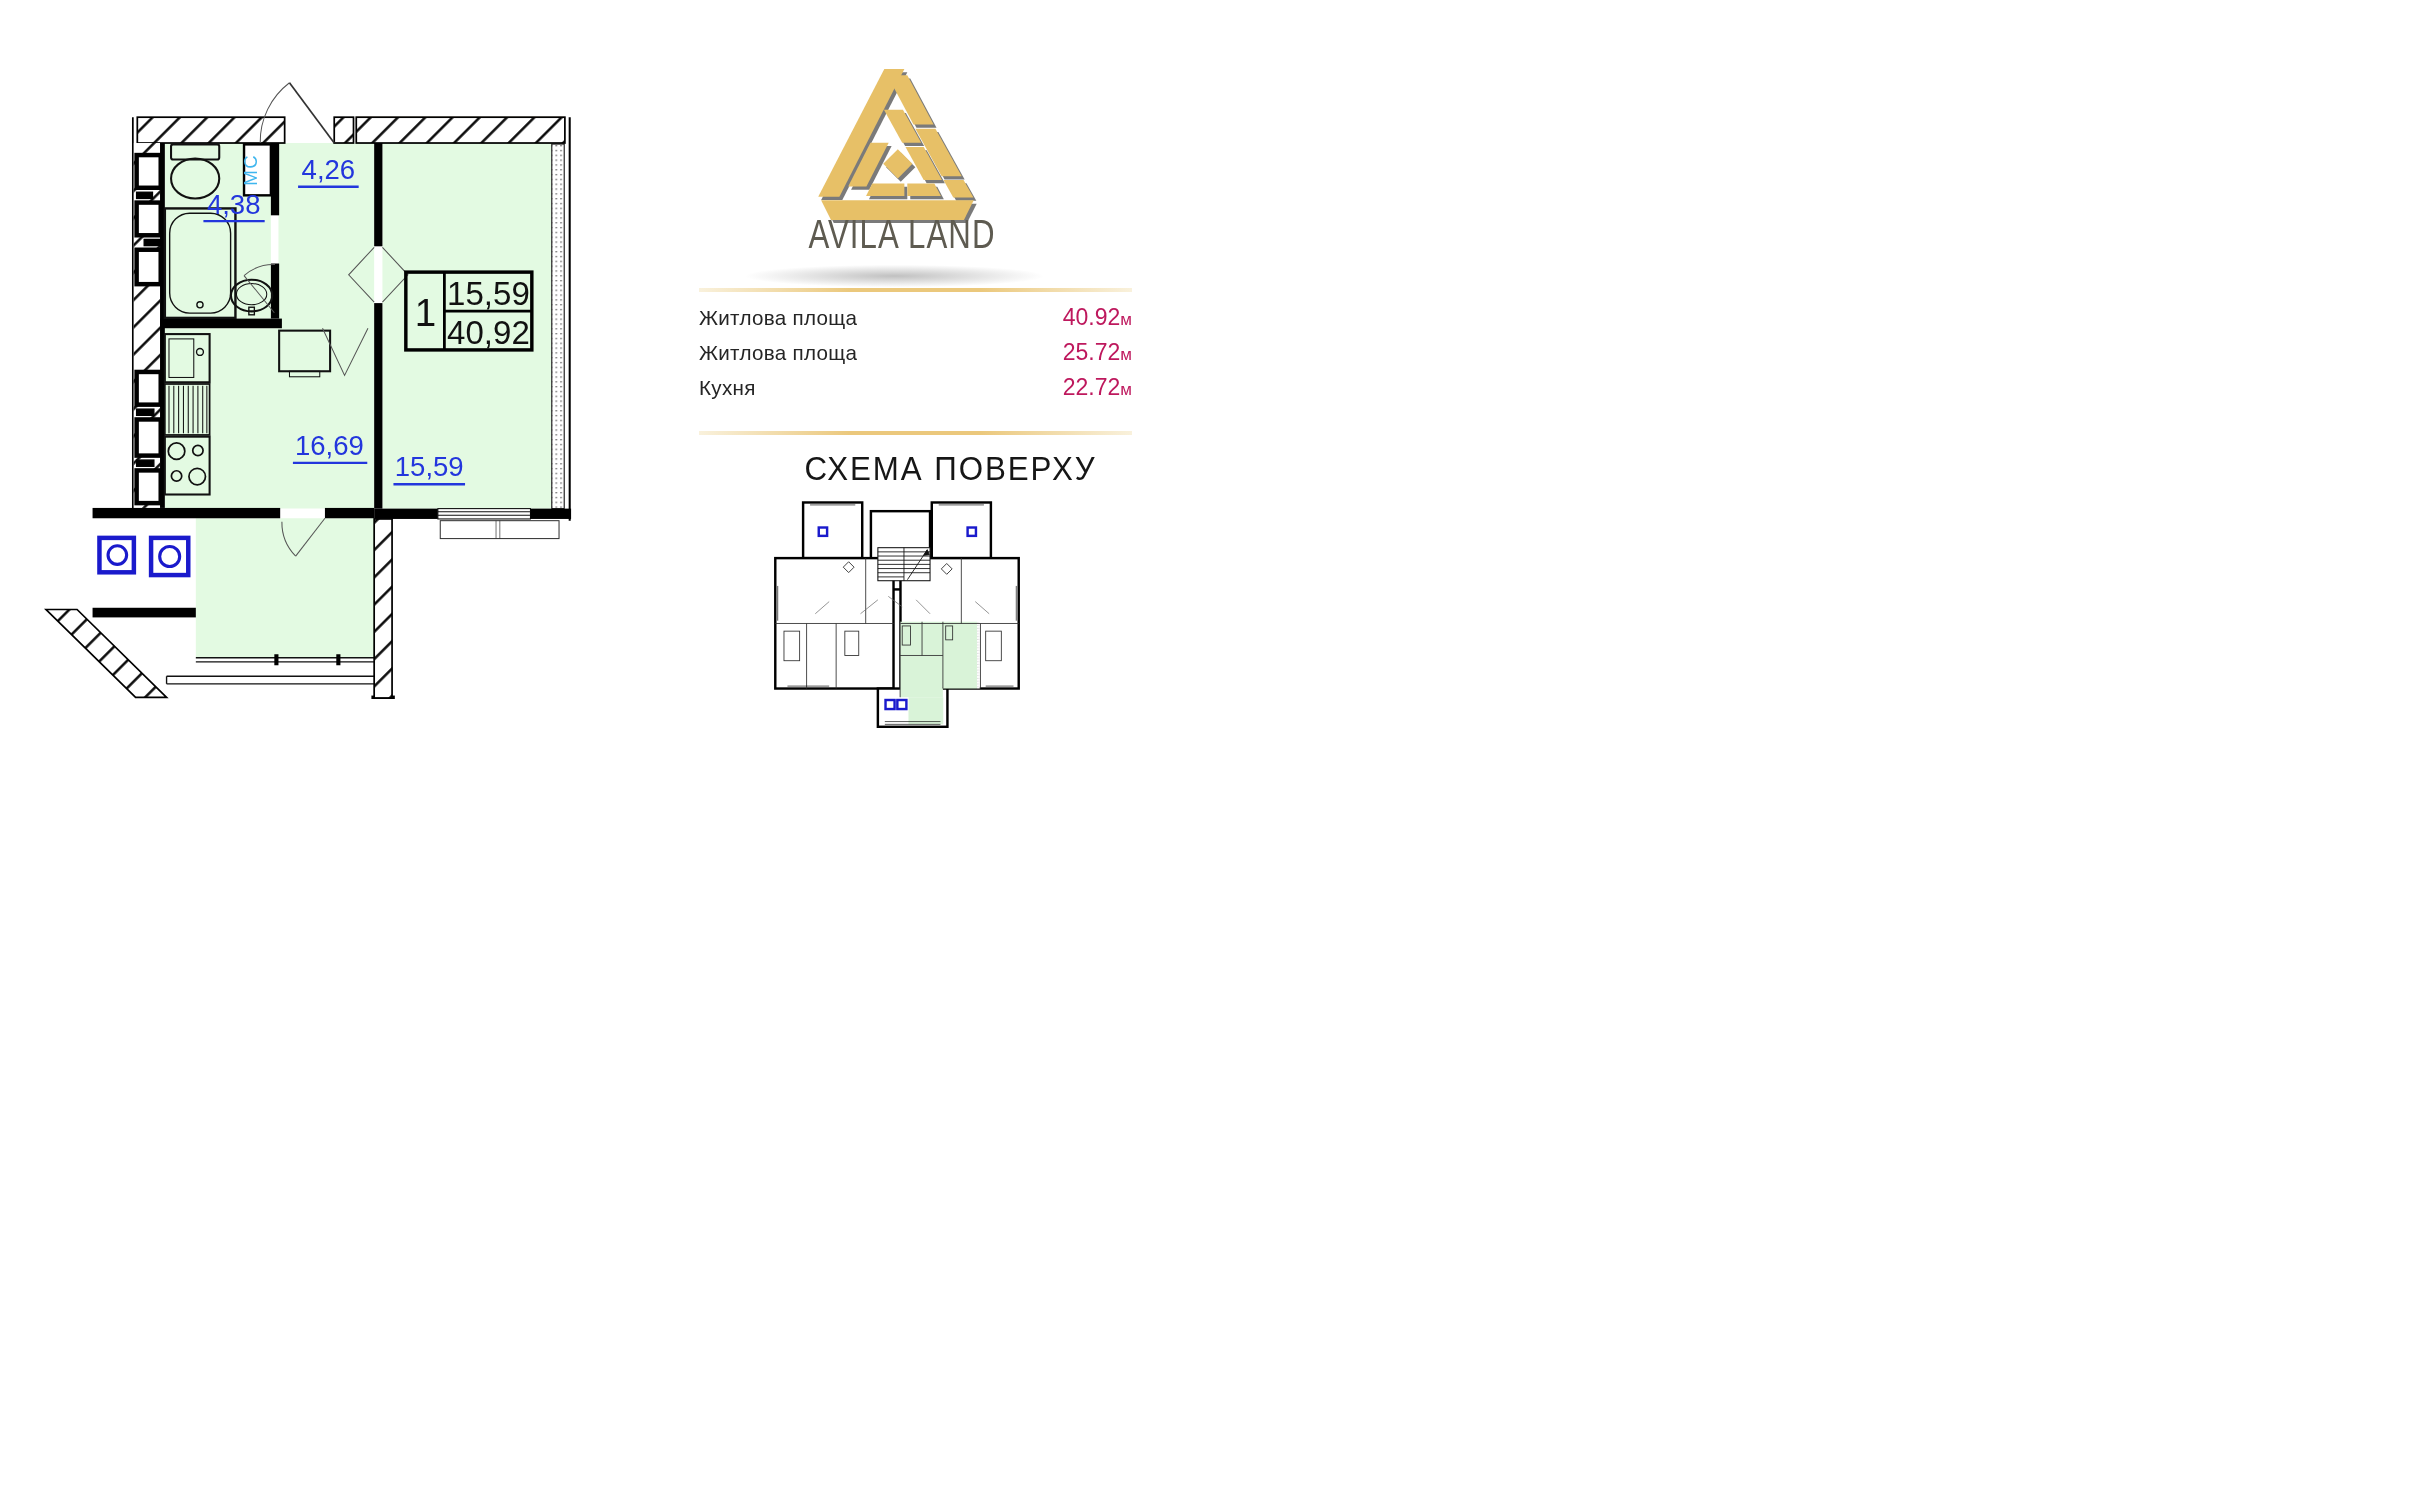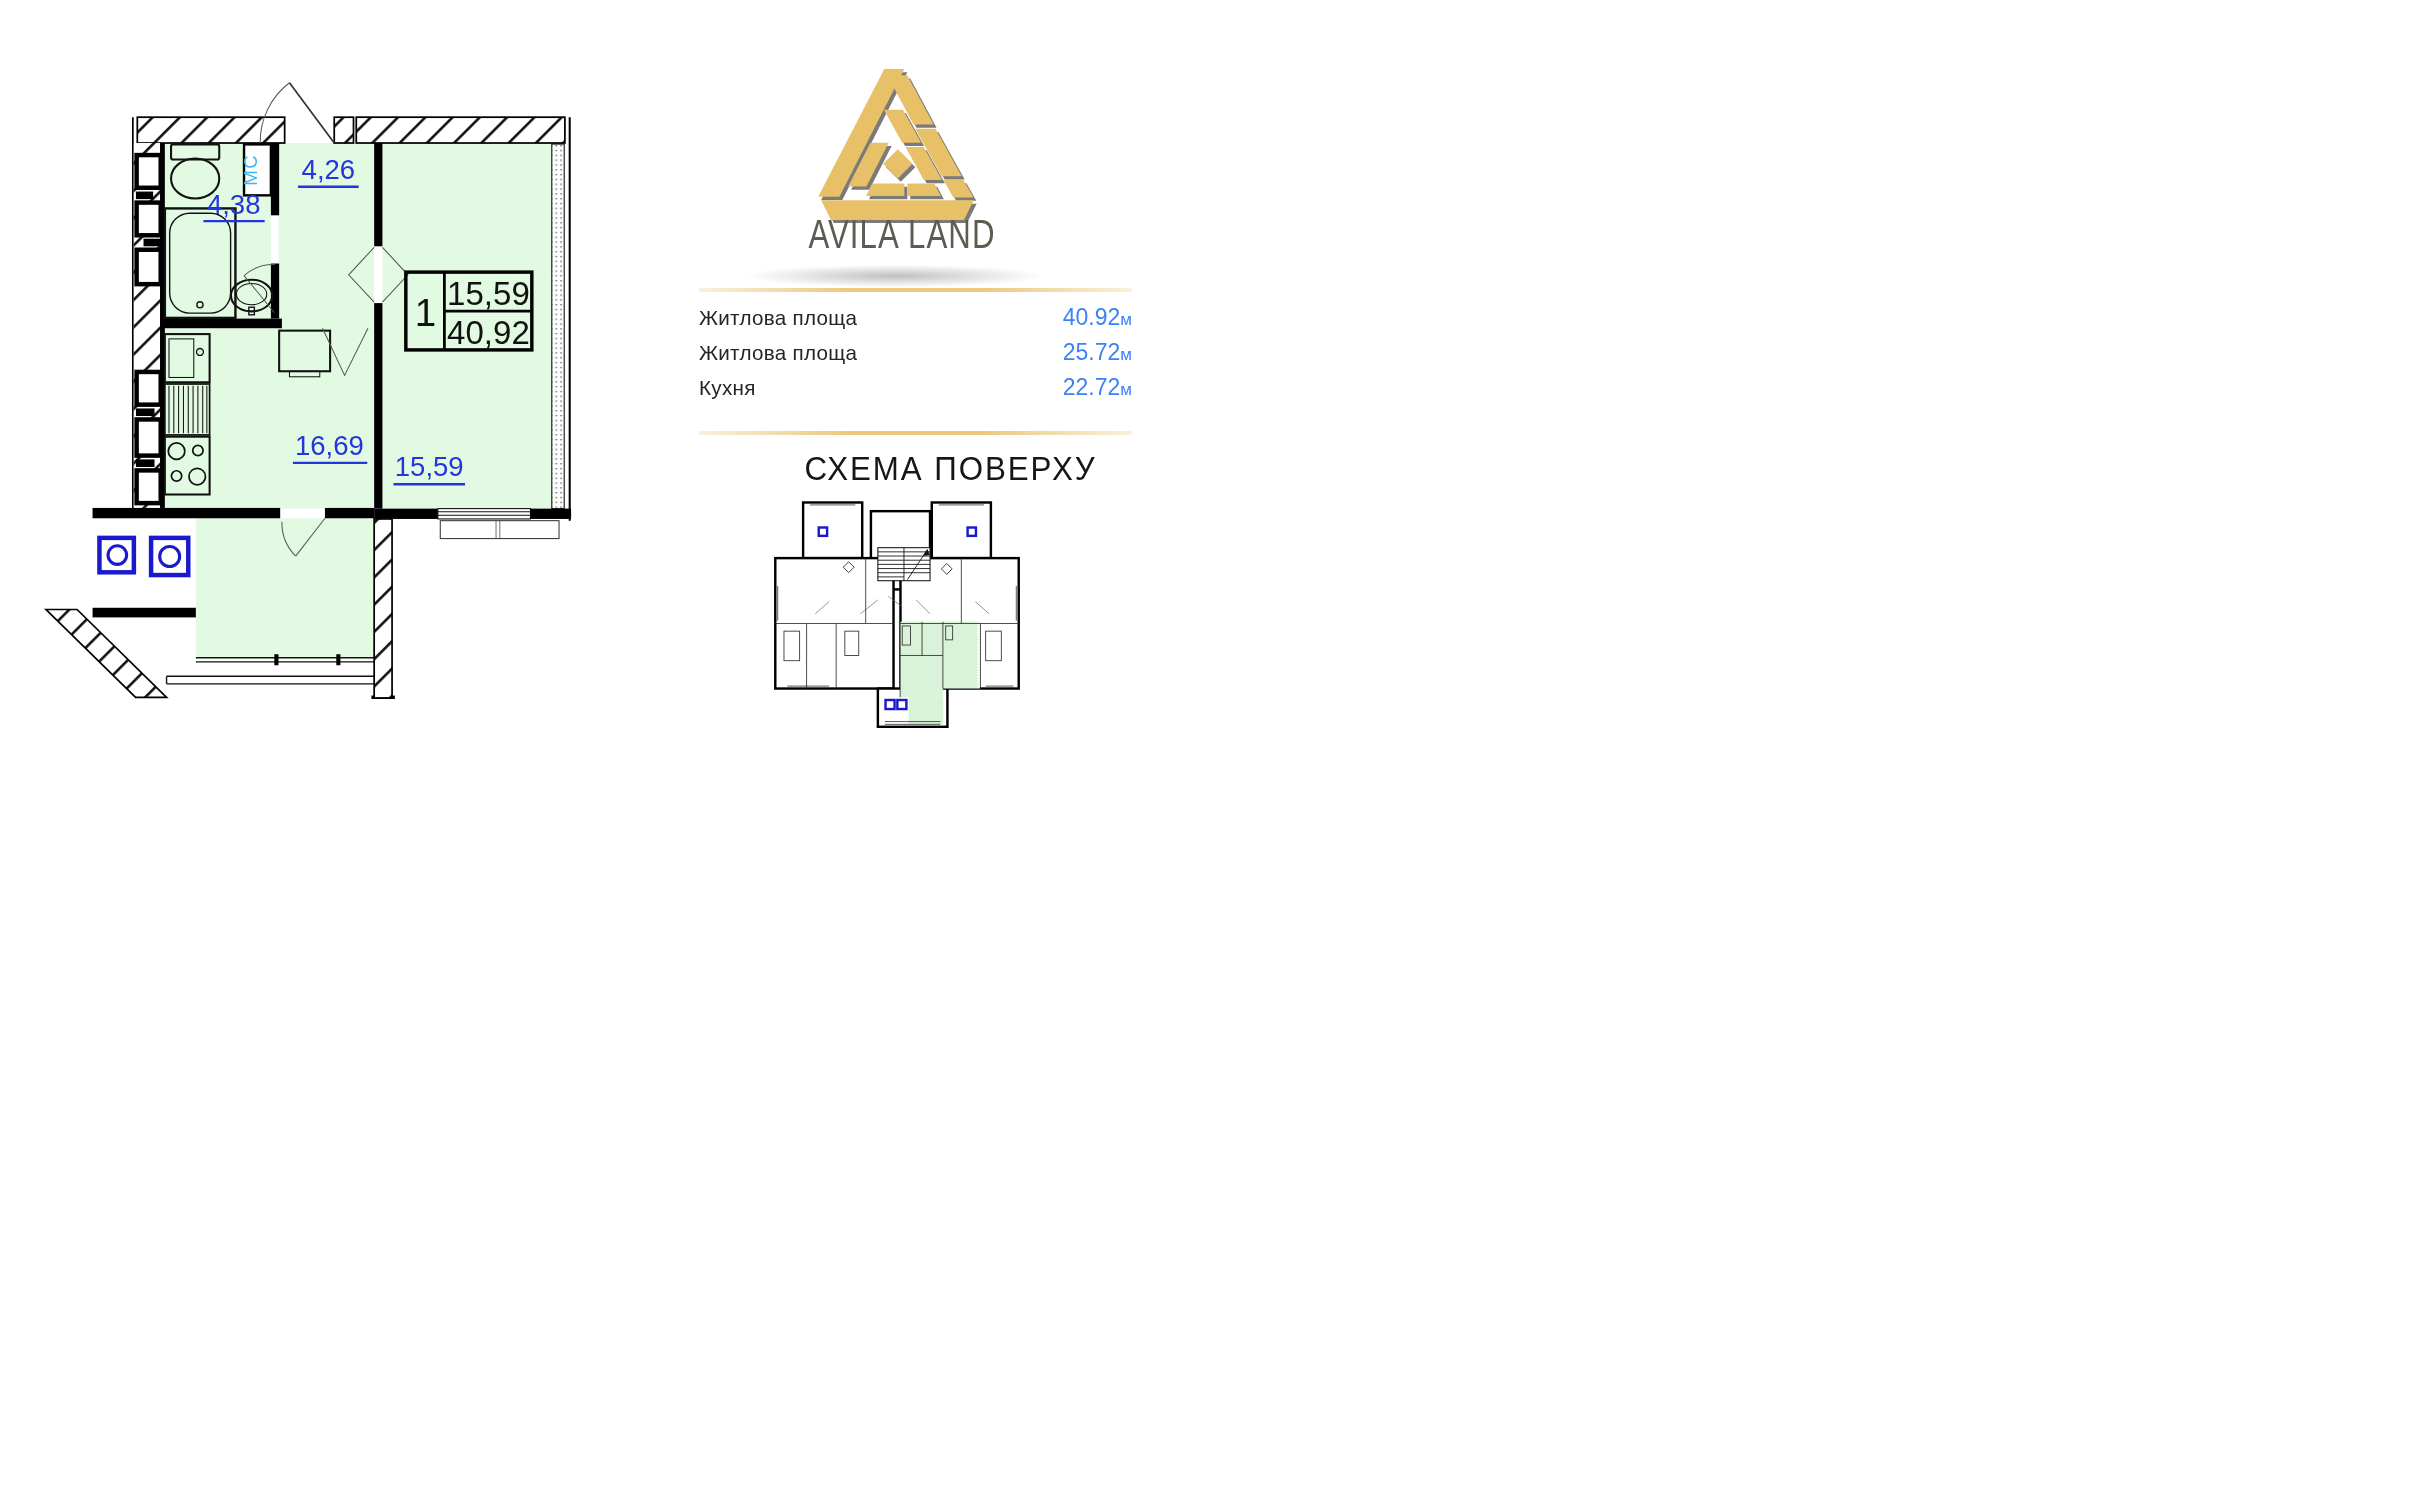--- a/index.html
+++ b/index.html
@@ -12,21 +12,21 @@
       letter-spacing:1.4px;transform:scaleX(.78);transform-origin:center;
       white-space:nowrap;}
   #brand-shadow{left:695px;top:261px;width:399px;height:30px;
       background:radial-gradient(ellipse 50% 50% at 50% 50%,rgba(90,90,90,.38),rgba(120,120,120,.12) 55%,rgba(255,255,255,0) 75%);}
   .gold-rule{height:4.1px;left:699px;width:433px;
       background:linear-gradient(90deg,#f9f1dc,var(--rule-gold) 35%,var(--rule-gold) 65%,#f9f1dc);}
   #rule-top{top:288px;} #rule-bottom{top:431px;}
   #stats{left:699px;top:304px;width:433px;}
   .stat-row{display:flex;justify-content:space-between;align-items:baseline;height:35px;}
   .stat-label{font-size:20.6px;font-weight:400;color:#252525;letter-spacing:0.3px;}
-  .stat-value{font-size:23px;color:#3b82f6;}
+  .stat-value{font-size:23px;color:#be185d;}
   .stat-unit{font-size:17px;}
   #scheme-title{left:744px;top:449px;width:413px;text-align:center;
       font-size:34px;color:#161616;letter-spacing:2.1px;transform:scaleX(.92);
       white-space:nowrap;font-weight:400;}
   svg text{font-family:"Liberation Sans",sans-serif;}
   .blue-label{fill:var(--label-blue);font-size:80px;}
   .blue-underline{stroke:var(--label-blue);stroke-width:7;}
   .box-num{fill:#111;}
   .thin{stroke:#555;stroke-width:3;fill:none;}
   .fixture{stroke:#111;fill:none;}

